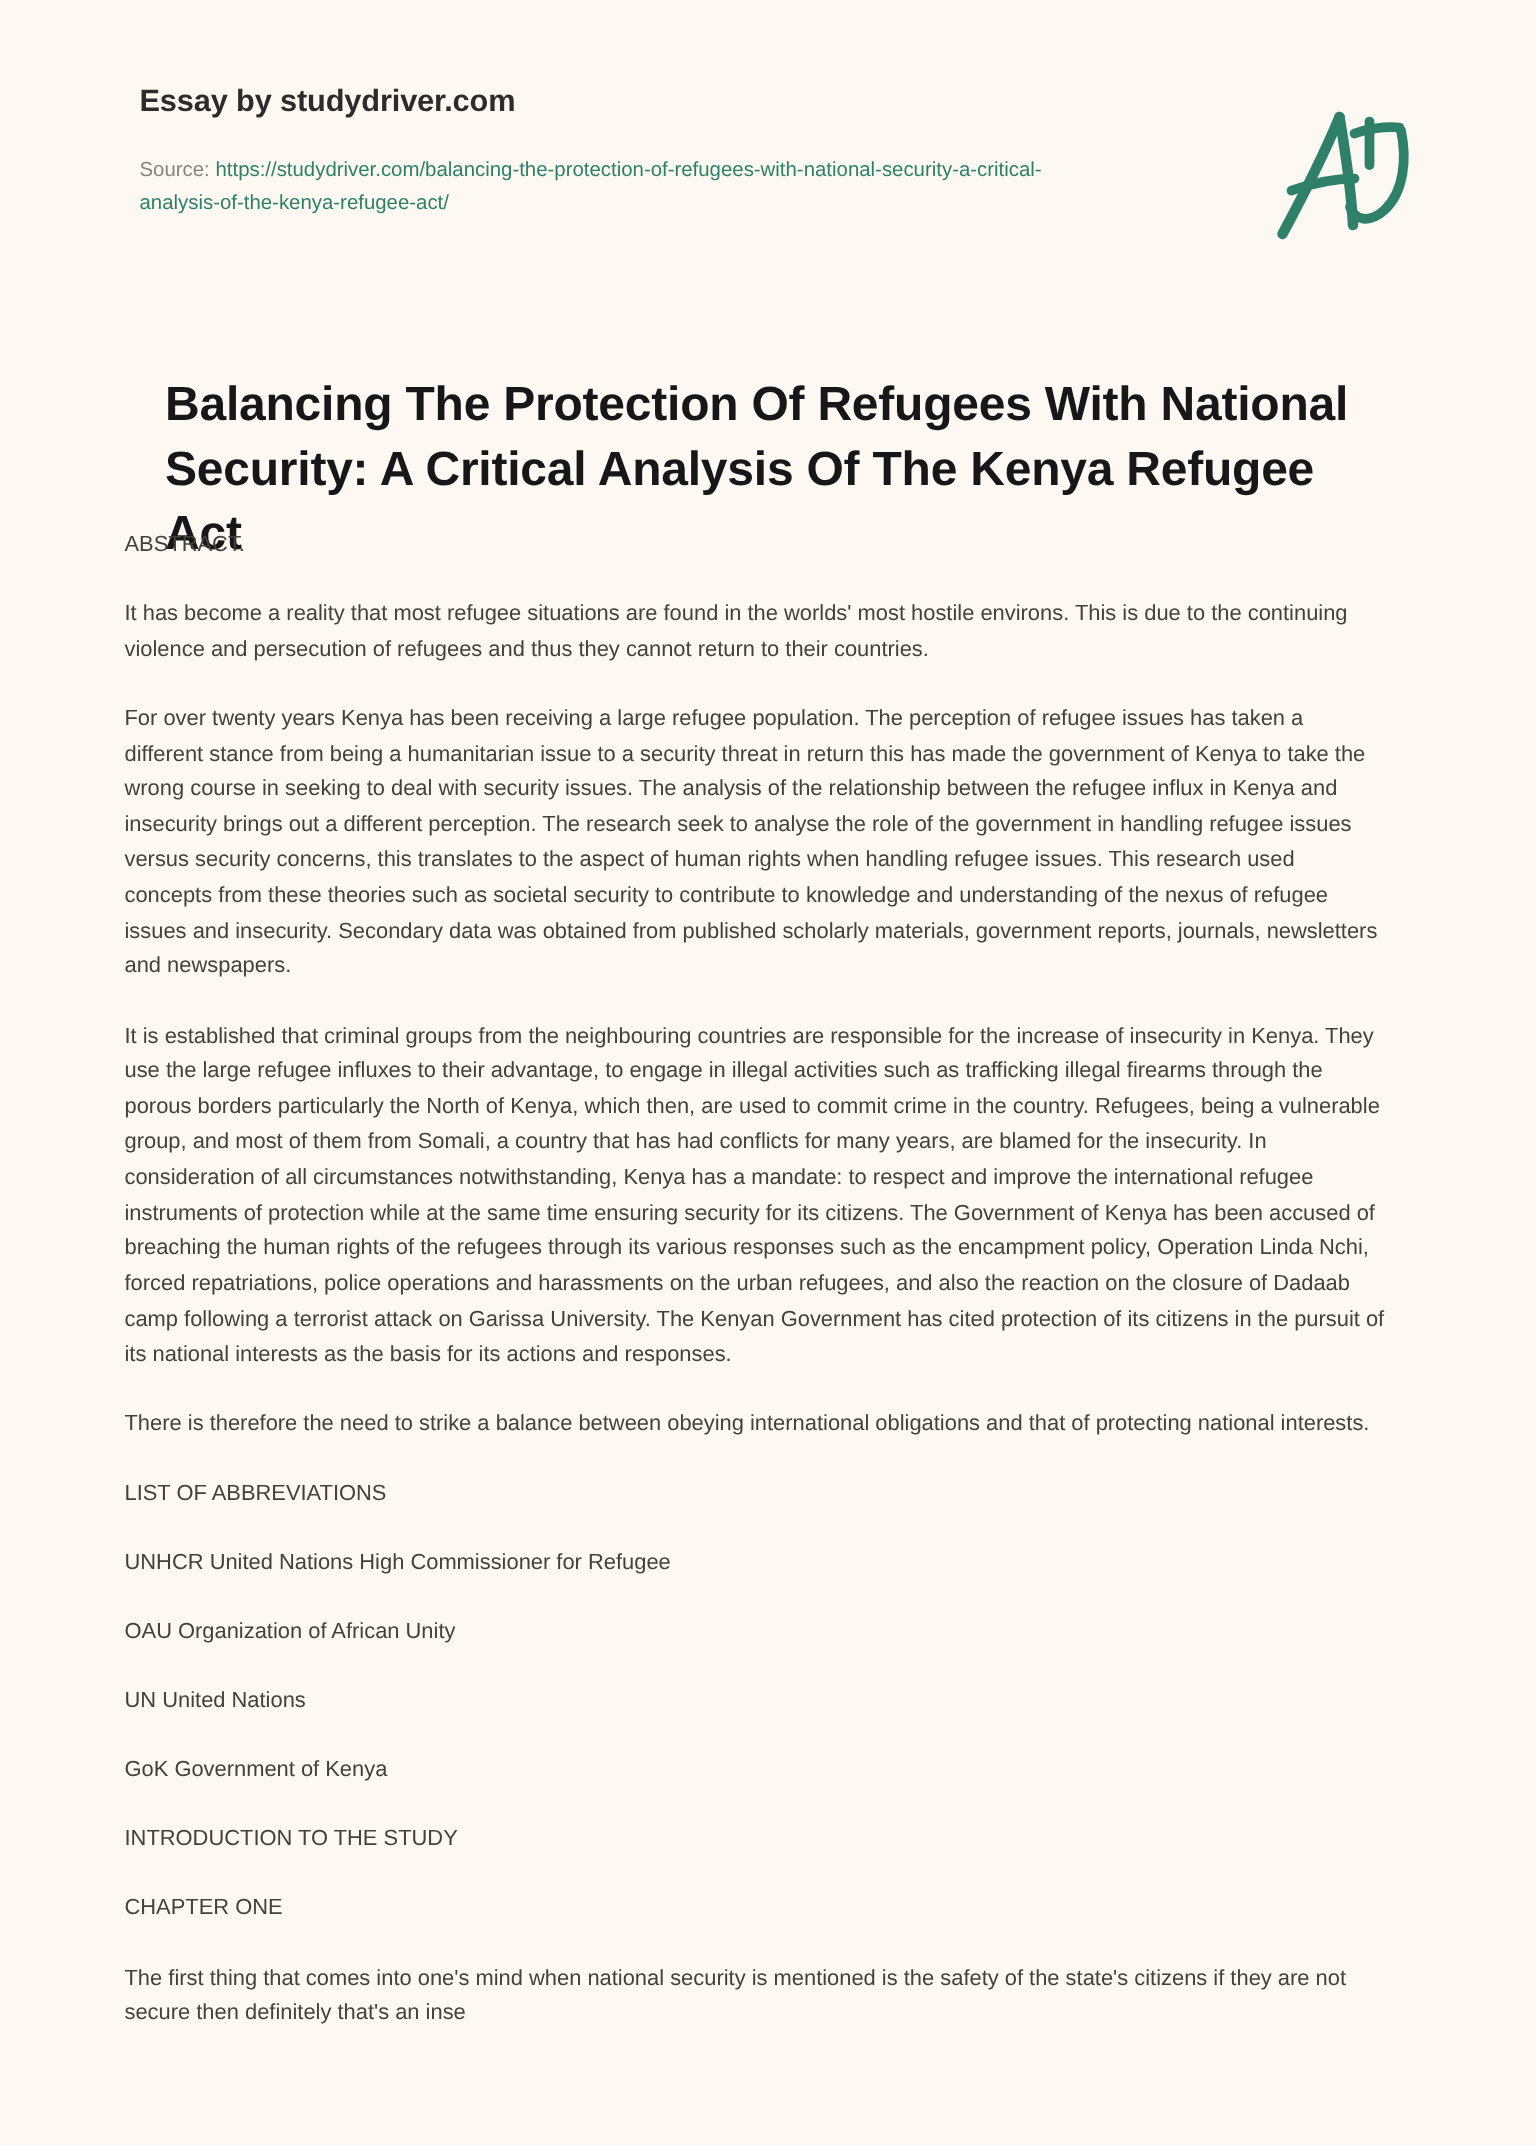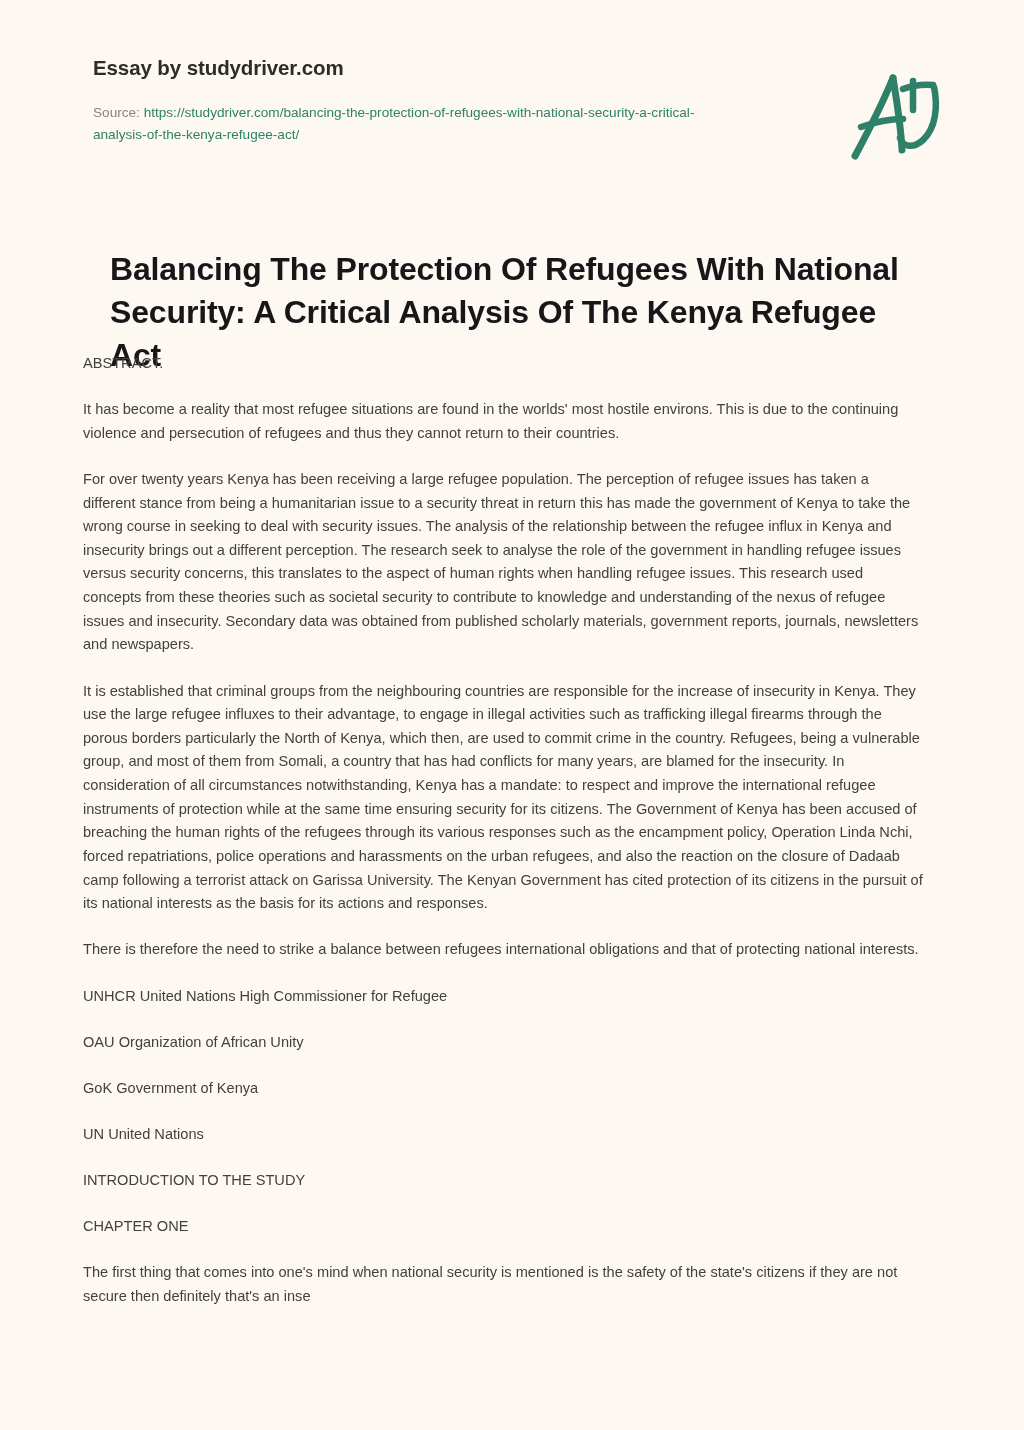--- a/index.html
+++ b/index.html
@@ -126,23 +126,24 @@
     </div>
   </div>
 
   <h1 class="doc-title">Balancing The Protection Of Refugees With National Security: A Critical Analysis Of The Kenya Refugee Act</h1>
 
   <div class="body-content">
     <p>ABSTRACT.</p>
     <p>It has become a reality that most refugee situations are found in the worlds' most hostile environs. This is due to the continuing violence and persecution of refugees and thus they cannot return to their countries.</p>
     <p>For over twenty years Kenya has been receiving a large refugee population. The perception of refugee issues has taken a different stance from being a humanitarian issue to a security threat in return this has made the government of Kenya to take the wrong course in seeking to deal with security issues. The analysis of the relationship between the refugee influx in Kenya and insecurity brings out a different perception. The research seek to analyse the role of the government in handling refugee issues versus security concerns, this translates to the aspect of human rights when handling refugee issues. This research used concepts from these theories such as societal security to contribute to knowledge and understanding of the nexus of refugee issues and insecurity. Secondary data was obtained from published scholarly materials, government reports, journals, newsletters and newspapers.</p>
     <p>It is established that criminal groups from the neighbouring countries are responsible for the increase of insecurity in Kenya. They use the large refugee influxes to their advantage, to engage in illegal activities such as trafficking illegal firearms through the porous borders particularly the North of Kenya, which then, are used to commit crime in the country. Refugees, being a vulnerable group, and most of them from Somali, a country that has had conflicts for many years, are blamed for the insecurity. In consideration of all circumstances notwithstanding, Kenya has a mandate: to respect and improve the international refugee instruments of protection while at the same time ensuring security for its citizens. The Government of Kenya has been accused of breaching the human rights of the refugees through its various responses such as the encampment policy, Operation Linda Nchi, forced repatriations, police operations and harassments on the urban refugees, and also the reaction on the closure of Dadaab camp following a terrorist attack on Garissa University. The Kenyan Government has cited protection of its citizens in the pursuit of its national interests as the basis for its actions and responses.</p>
-    <p>There is therefore the need to strike a balance between refugees international obligations and that of protecting national interests.</p>
+    <p>There is therefore the need to strike a balance between obeying international obligations and that of protecting national interests.</p>
+    <p>LIST OF ABBREVIATIONS</p>
     <p>UNHCR United Nations High Commissioner for Refugee</p>
     <p>OAU Organization of African Unity</p>
+    <p>UN United Nations</p>
     <p>GoK Government of Kenya</p>
-    <p>UN United Nations</p>
     <p>INTRODUCTION TO THE STUDY</p>
     <p>CHAPTER ONE</p>
     <p>The first thing that comes into one's mind when national security is mentioned is the safety of the state's citizens if they are not secure then definitely that's an inse</p>
   </div>
 
 </div>
 
 </body></html>

